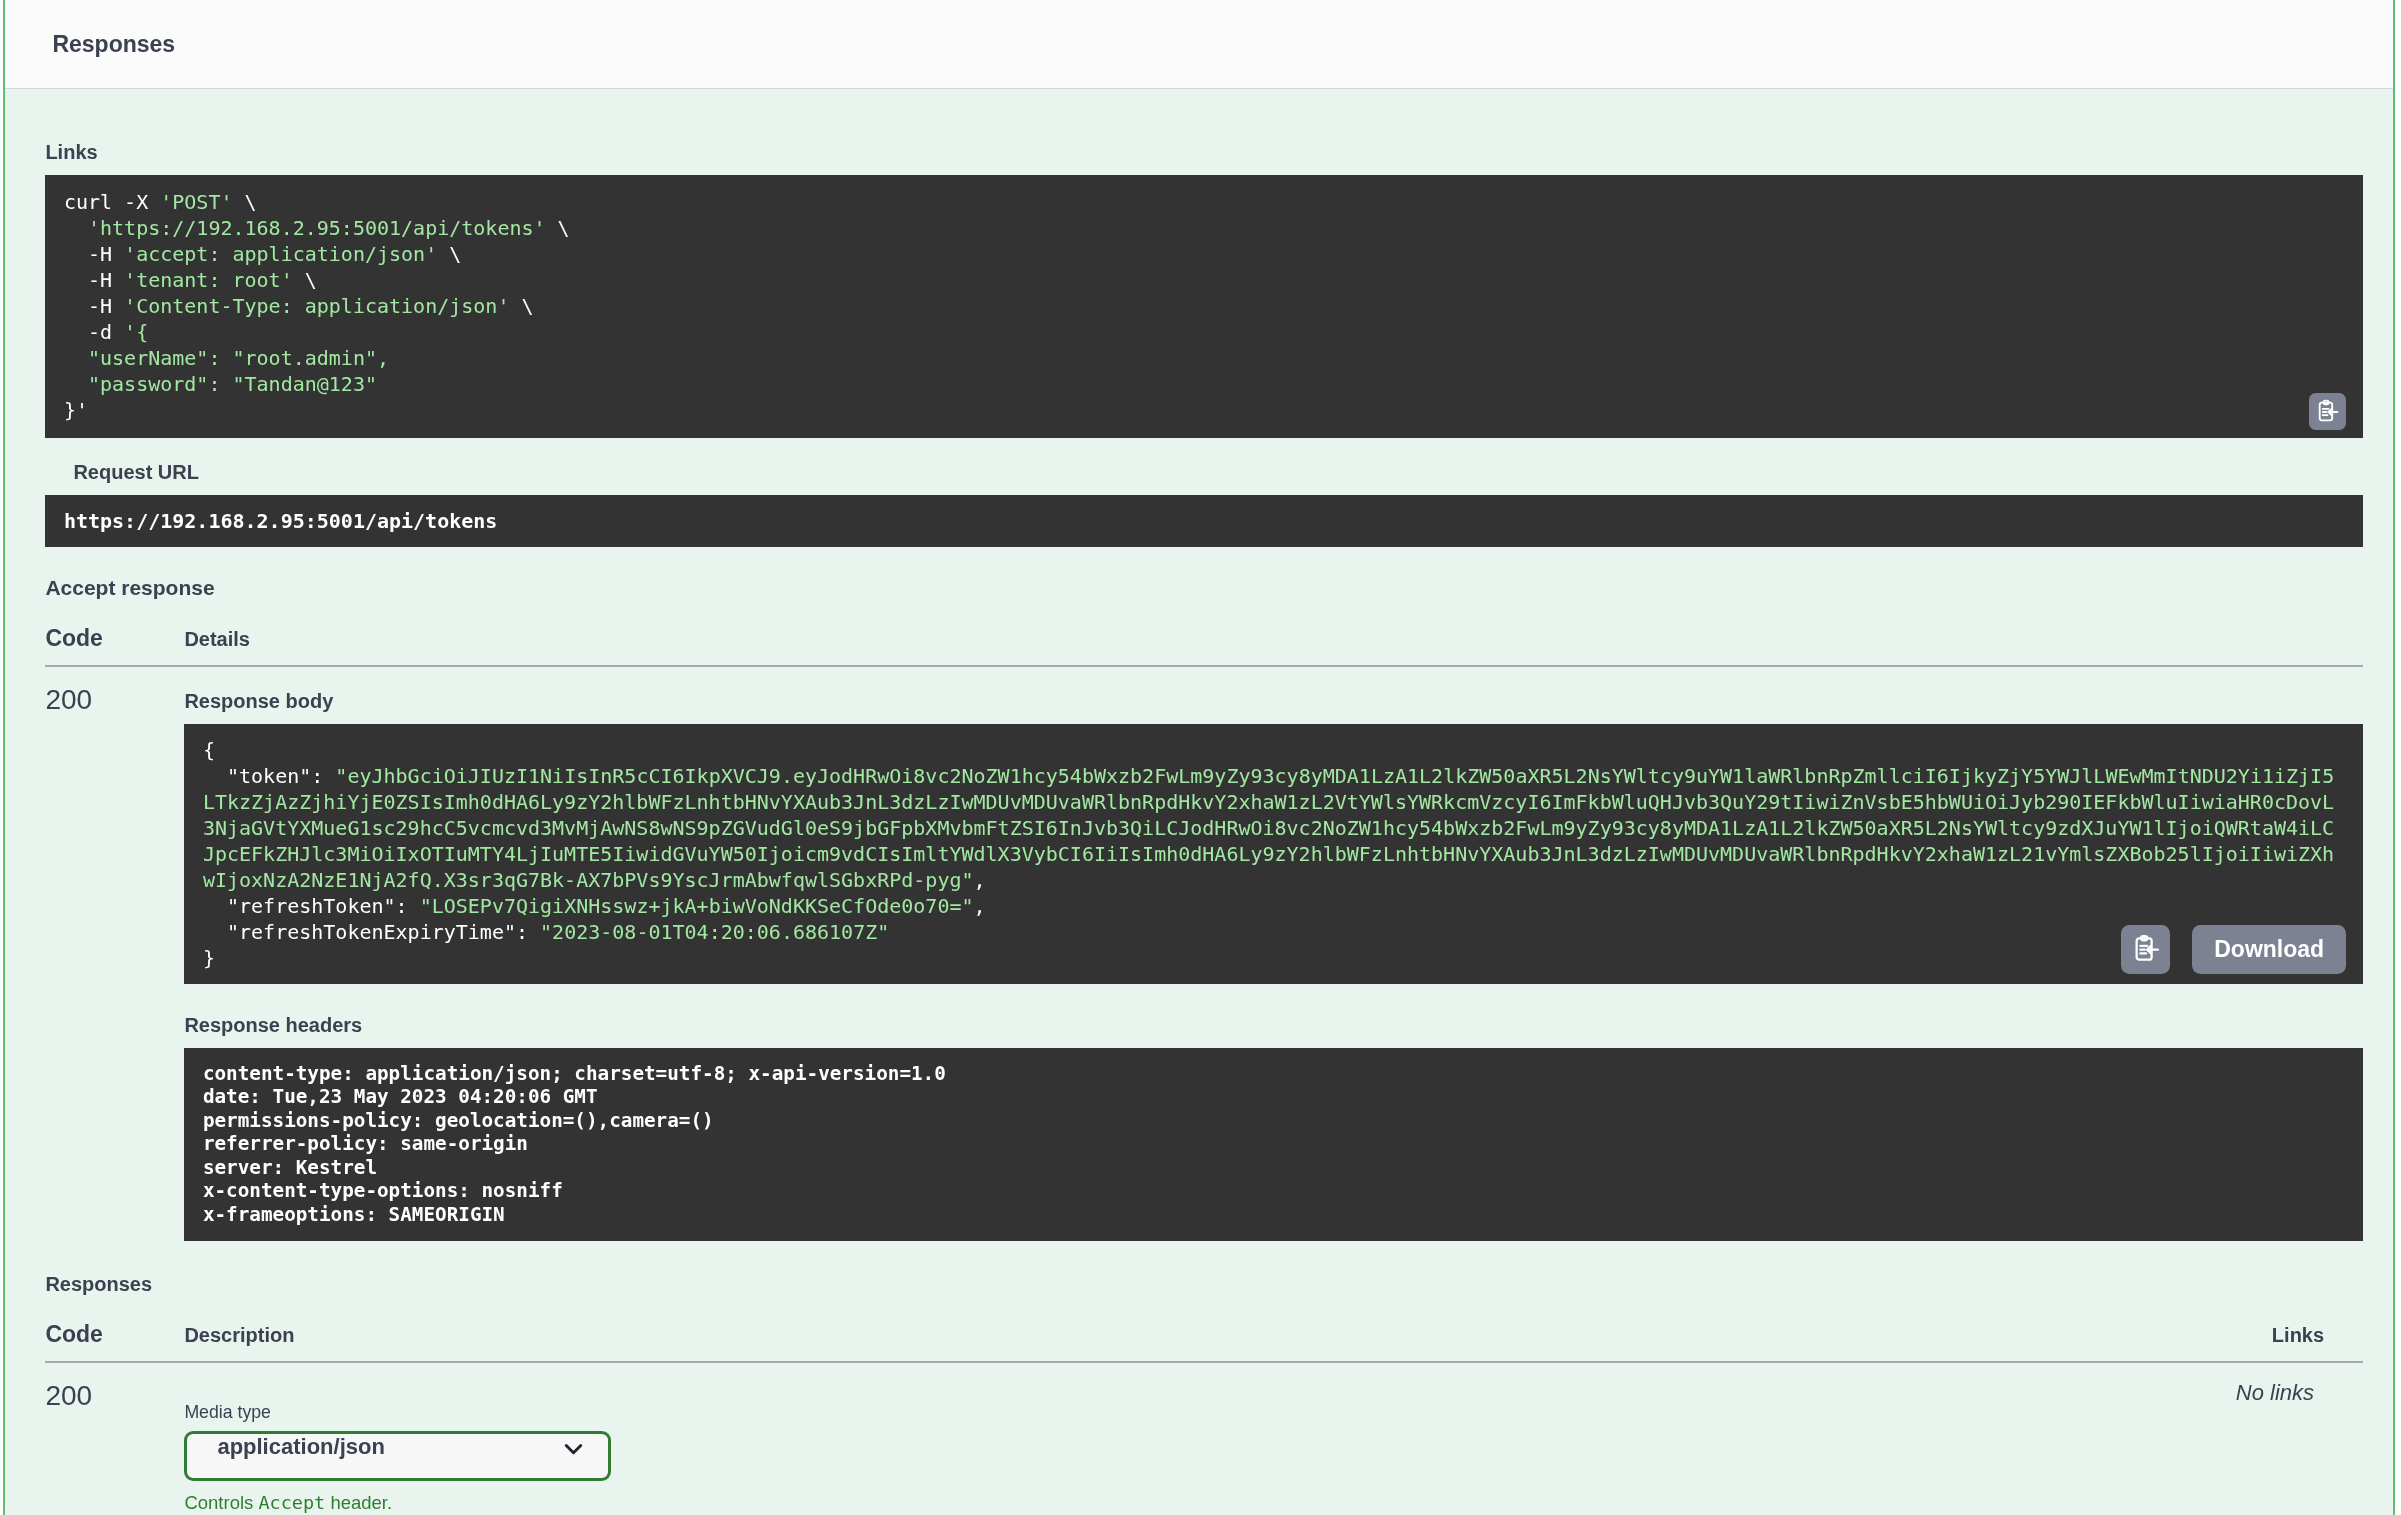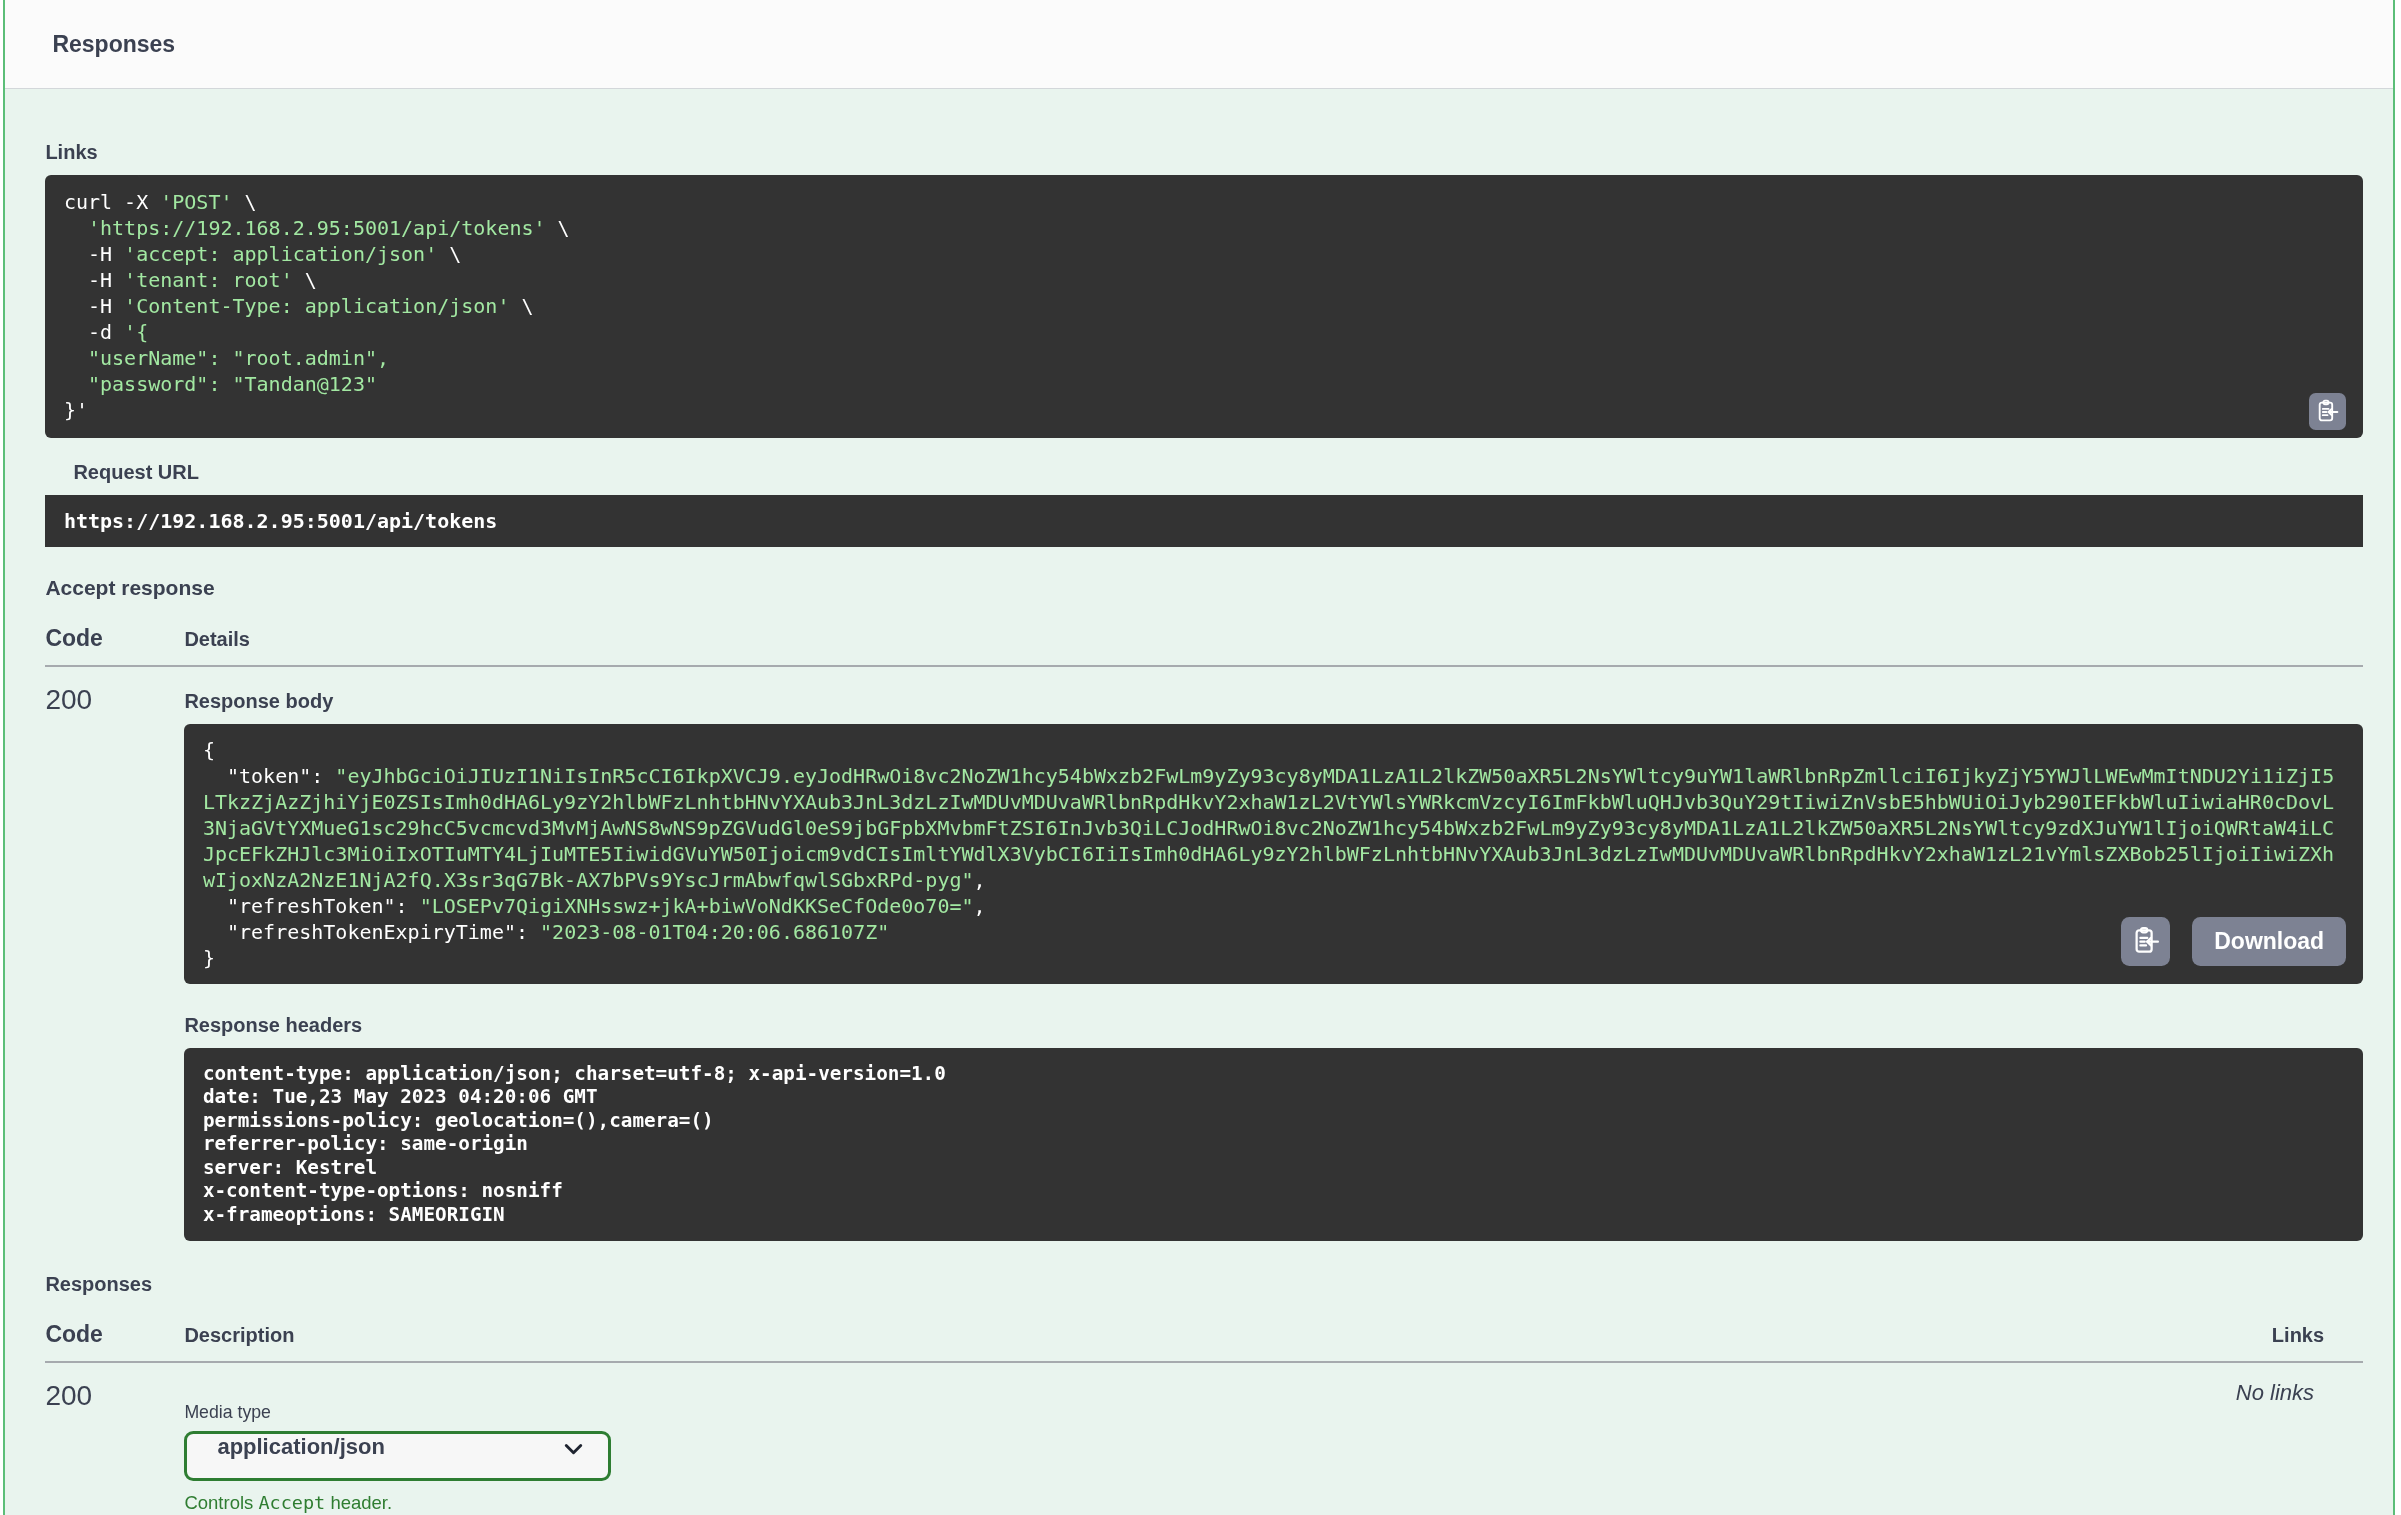--- a/index.html
+++ b/index.html
@@ -13,41 +13,41 @@
     height:89px; background:#fbfbfb; border-bottom:0.8px solid #d3d7da;
     display:flex; align-items:center; padding-left:47px;
   }
   .section-title { font-size:23px; font-weight:bold; color:#3b4151; }
   .content {
     background:#e9f4ee; height:1426px; padding:0 30px 0 40px; overflow:hidden;
   }
   .block-label { font-size:20px; font-weight:bold; color:#3b4151; }
   .lbl-curl { margin-top:52px; }
   .codeblock {
-    background:#333333; border-radius:6px; position:relative;
+    background:#333333; border-radius:0; position:relative;
     font-family:"DejaVu Sans Mono", monospace; color:#ffffff;
   }
   .curl-block { margin-top:11px; padding:14.3px 18.5px; font-size:20px; line-height:26px; }
   .cl { white-space:pre-wrap; word-break:break-all; }
   .c-w { color:#ffffff; }
   .c-g { color:#a2e8a2; }
   .lbl-requrl { margin-top:23px;margin-left:28px; }
   .requrl-block { margin-top:11px; padding:15px 18.5px; font-size:20px; font-weight:bold; line-height:22px; border-radius:0; }
   .h-server { margin-top:29px; font-size:21px; font-weight:bold; color:#3b4151; }
   .tbl-head { display:flex; margin-top:25px; align-items:baseline; }
   .col-code { width:139px; flex:none; }
   .th-code { font-size:23px; font-weight:bold; color:#3b4151; }
   .th { font-size:20px; font-weight:bold; color:#3b4151; }
   .divider { height:1.7px; background:#a6aaae; margin-top:13.5px; }
   .resp-row { display:flex; margin-top:17px; }
   .status-code { font-size:28px; color:#3b4151; }
   .detail-col { flex:1; min-width:0; }
   .lbl-respbody { margin-top:6.7px; }
   .respbody-block { margin-top:11px; padding:12.6px 18.5px; font-size:20px; line-height:26px; }
-  .block-btns { position:absolute; right:17px; bottom:18px; display:flex; gap:22px; align-items:center; }
+  .block-btns { position:absolute; right:17px; bottom:10px; display:flex; gap:22px; align-items:center; }
   .icon-btn {
     width:49px; height:49px; background:#7d8293; border:none; border-radius:8.4px;
     display:flex; align-items:center; justify-content:center; cursor:pointer;
   }
   .curl-copy { position:absolute; right:17px; bottom:7.6px; width:37px; height:37px; border-radius:6.7px; }
   .dl-btn {
     height:49px; padding:0 22px; background:#7d8293; border:none; border-radius:8.4px;
     color:#ffffff; font-size:23px; font-weight:bold; font-family:"Liberation Sans", sans-serif; cursor:pointer;
   }
   .lbl-respheaders { margin-top:30px; }

